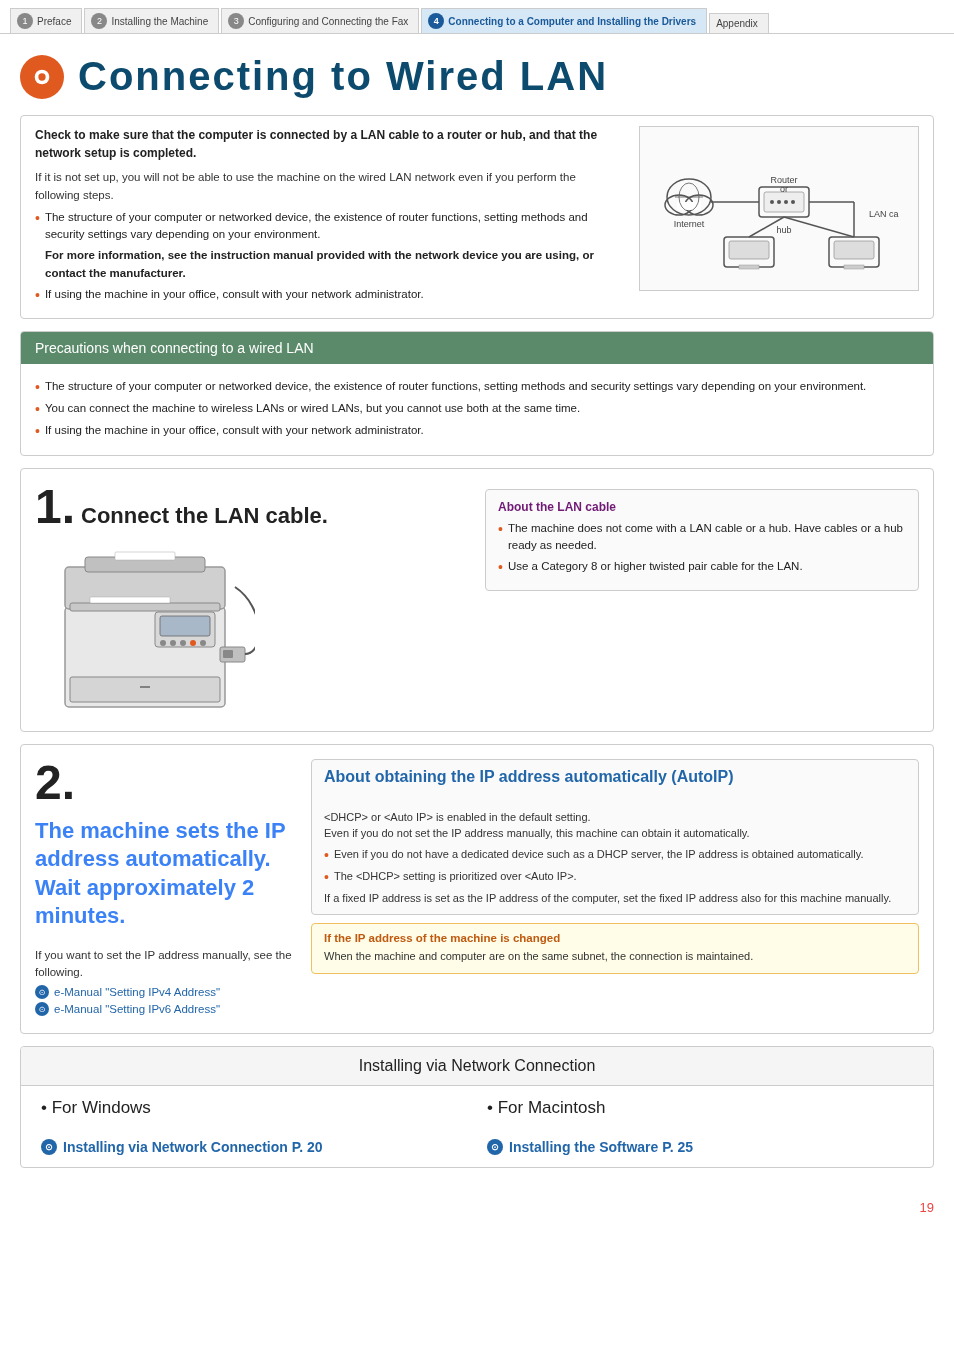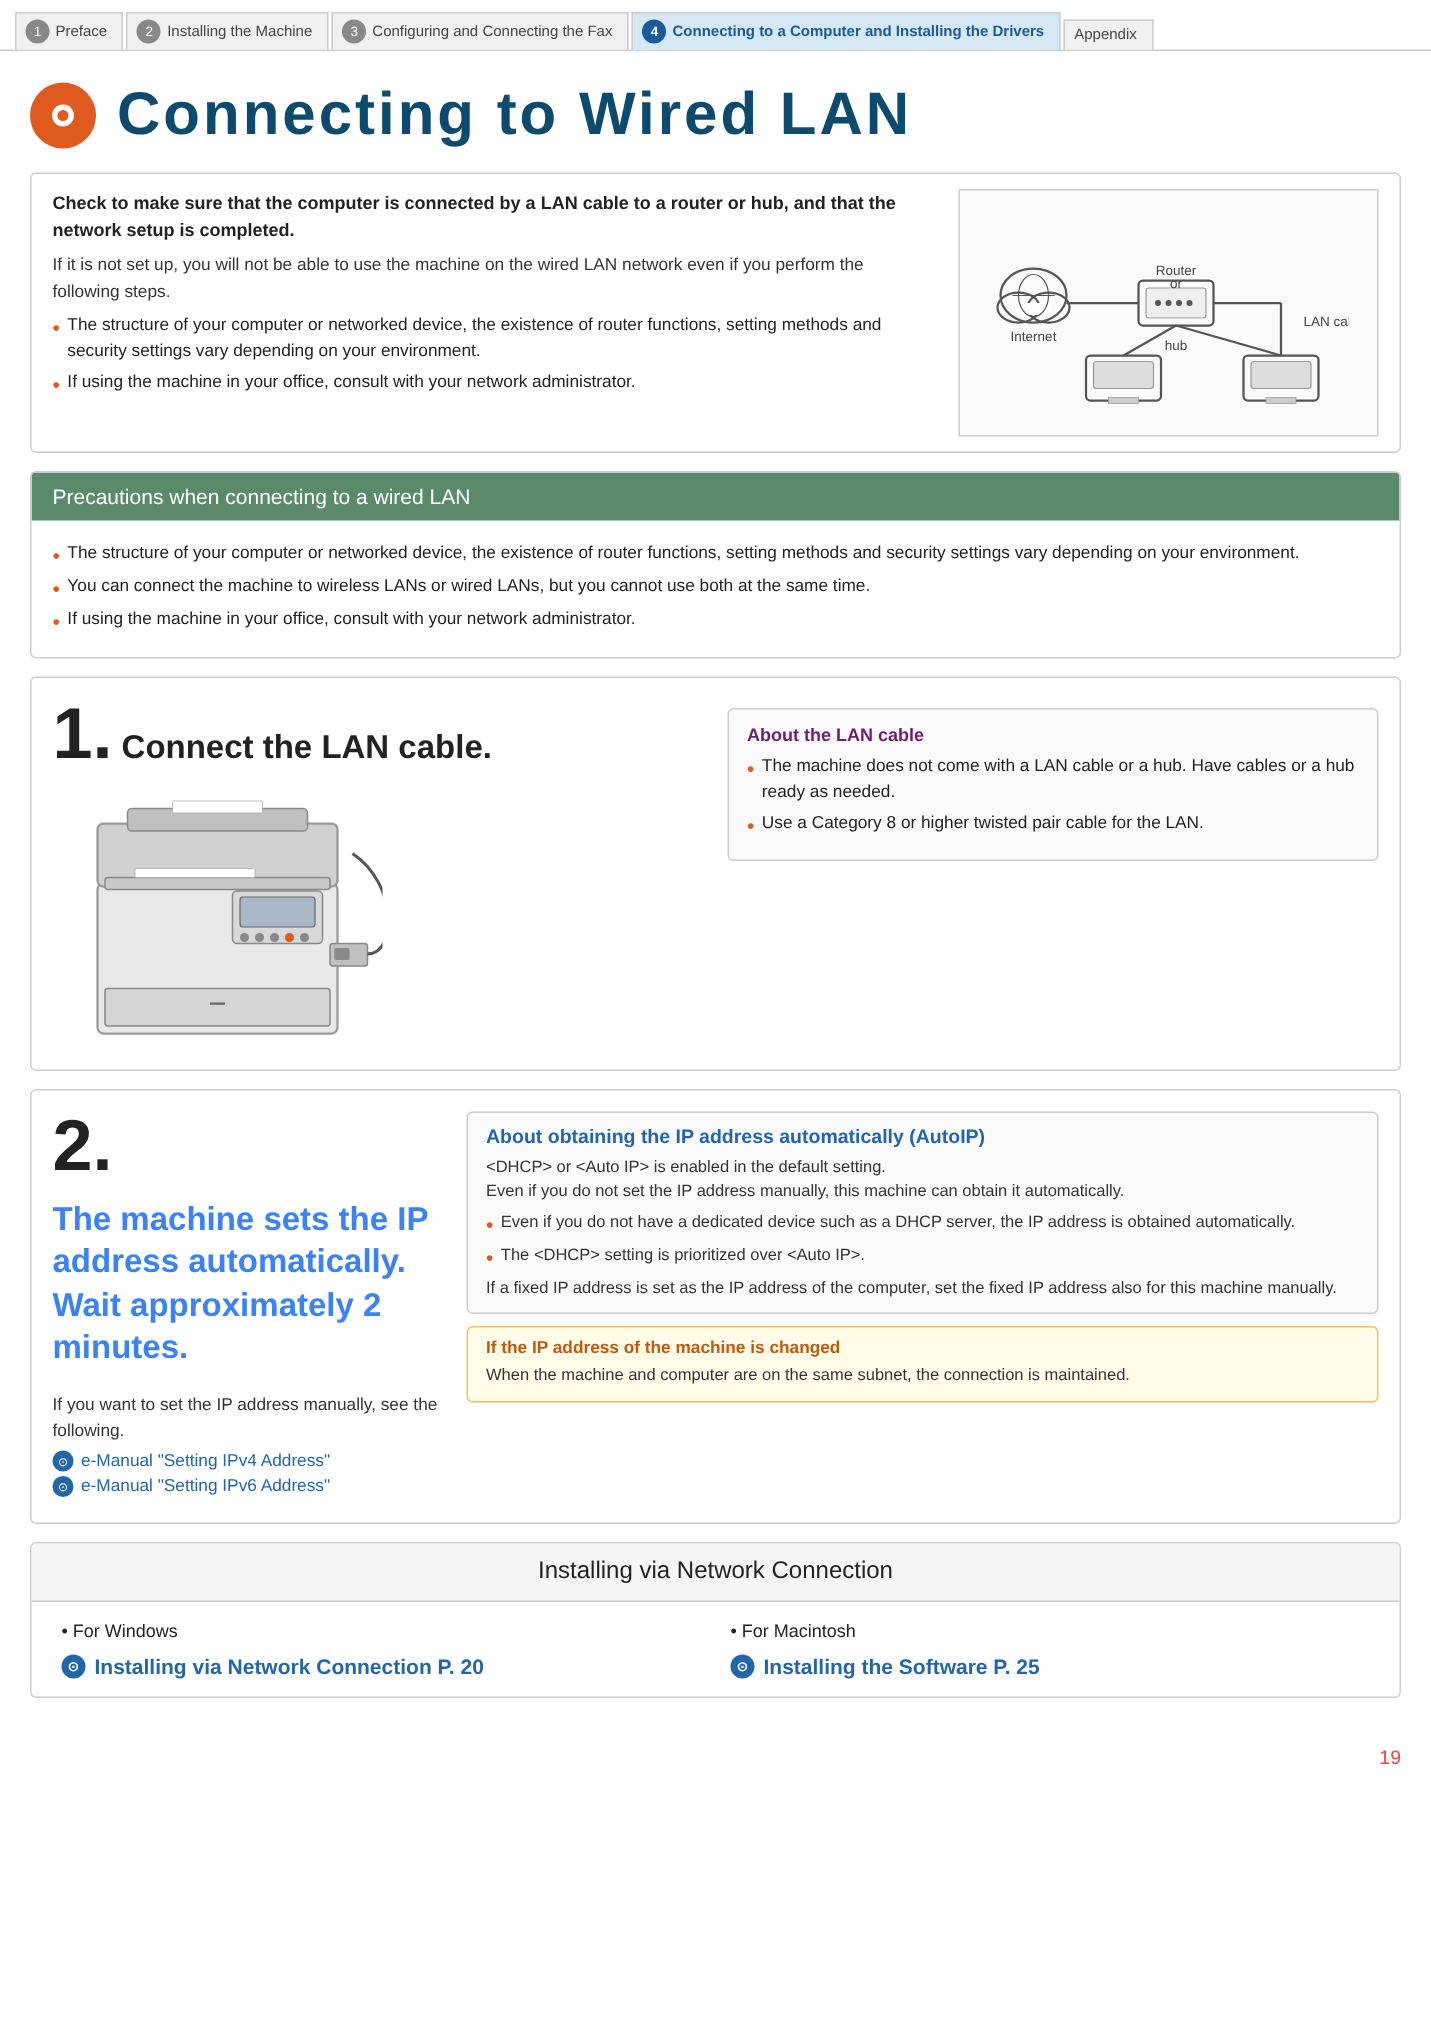--- a/index.html
+++ b/index.html
@@ -258,22 +258,22 @@
     .autoip-box {
       border: 1px solid #ccc;
       border-radius: 4px;
       padding: 8px 12px;
       background: #fafafa;
       margin-bottom: 8px;
     }
     .autoip-title {
       font-weight: bold;
       color: #2266aa;
-      font-size: 13px;
-      margin-bottom: 5px;
+      font-size: 16px;
+      margin-bottom: 23px;
     }
     .autoip-text { font-size: 11px; line-height: 1.5; color: #333; }
 
     
     .ipchange-box {
       border: 1px solid #f0c060;
       border-radius: 4px;
       padding: 8px 12px;
       background: #fffde8;
       margin-top: 8px;
@@ -299,21 +299,21 @@
       font-weight: normal;
       background: #f5f5f5;
       border-bottom: 1px solid #ccc;
     }
     .installing-body {
       display: flex;
       padding: 12px 20px;
       gap: 20px;
     }
     .install-col { flex: 1; }
-    .install-col-title { font-size: 12px; margin-bottom: 9px; }
+    .install-col-title { font-size: 17px; margin-bottom: 21px; }
     .install-link {
       display: flex;
       align-items: center;
       color: #2266aa;
       font-size: 14px;
       font-weight: bold;
     }
     .install-link-icon {
       width: 16px;
       height: 16px;
@@ -389,20 +389,21 @@
   <div class="section-box">
     <div class="section-body">
       <div class="before-section">
         <div class="before-text">
           <p class="bold-intro">Check to make sure that the computer is connected by a LAN cable to a router or hub, and that the network setup is completed.</p>
           <p class="normal-text">If it is not set up, you will not be able to use the machine on the wired LAN network even if you perform the following steps.</p>
           <div class="bullet-item">
             <span class="bullet-dot">•</span>
             <span>The structure of your computer or networked device, the existence of router functions, setting methods and security settings vary depending on your environment.</span>
           </div>
+          <p class="bold-note"><strong>For more information, see the instruction manual provided with the network device you are using, or contact the manufacturer.</strong></p>
           <div class="bullet-item">
             <span class="bullet-dot">•</span>
             <span>If using the machine in your office, consult with your network administrator.</span>
           </div>
         </div>
         <div class="before-diagram">
           <svg width="240" height="140" viewBox="0 0 240 140">
 
             <ellipse cx="30" cy="60" rx="22" ry="18" fill="none" stroke="#555" stroke-width="1.5"></ellipse>
             <ellipse cx="20" cy="68" rx="14" ry="10" fill="none" stroke="#555" stroke-width="1.5"></ellipse>

